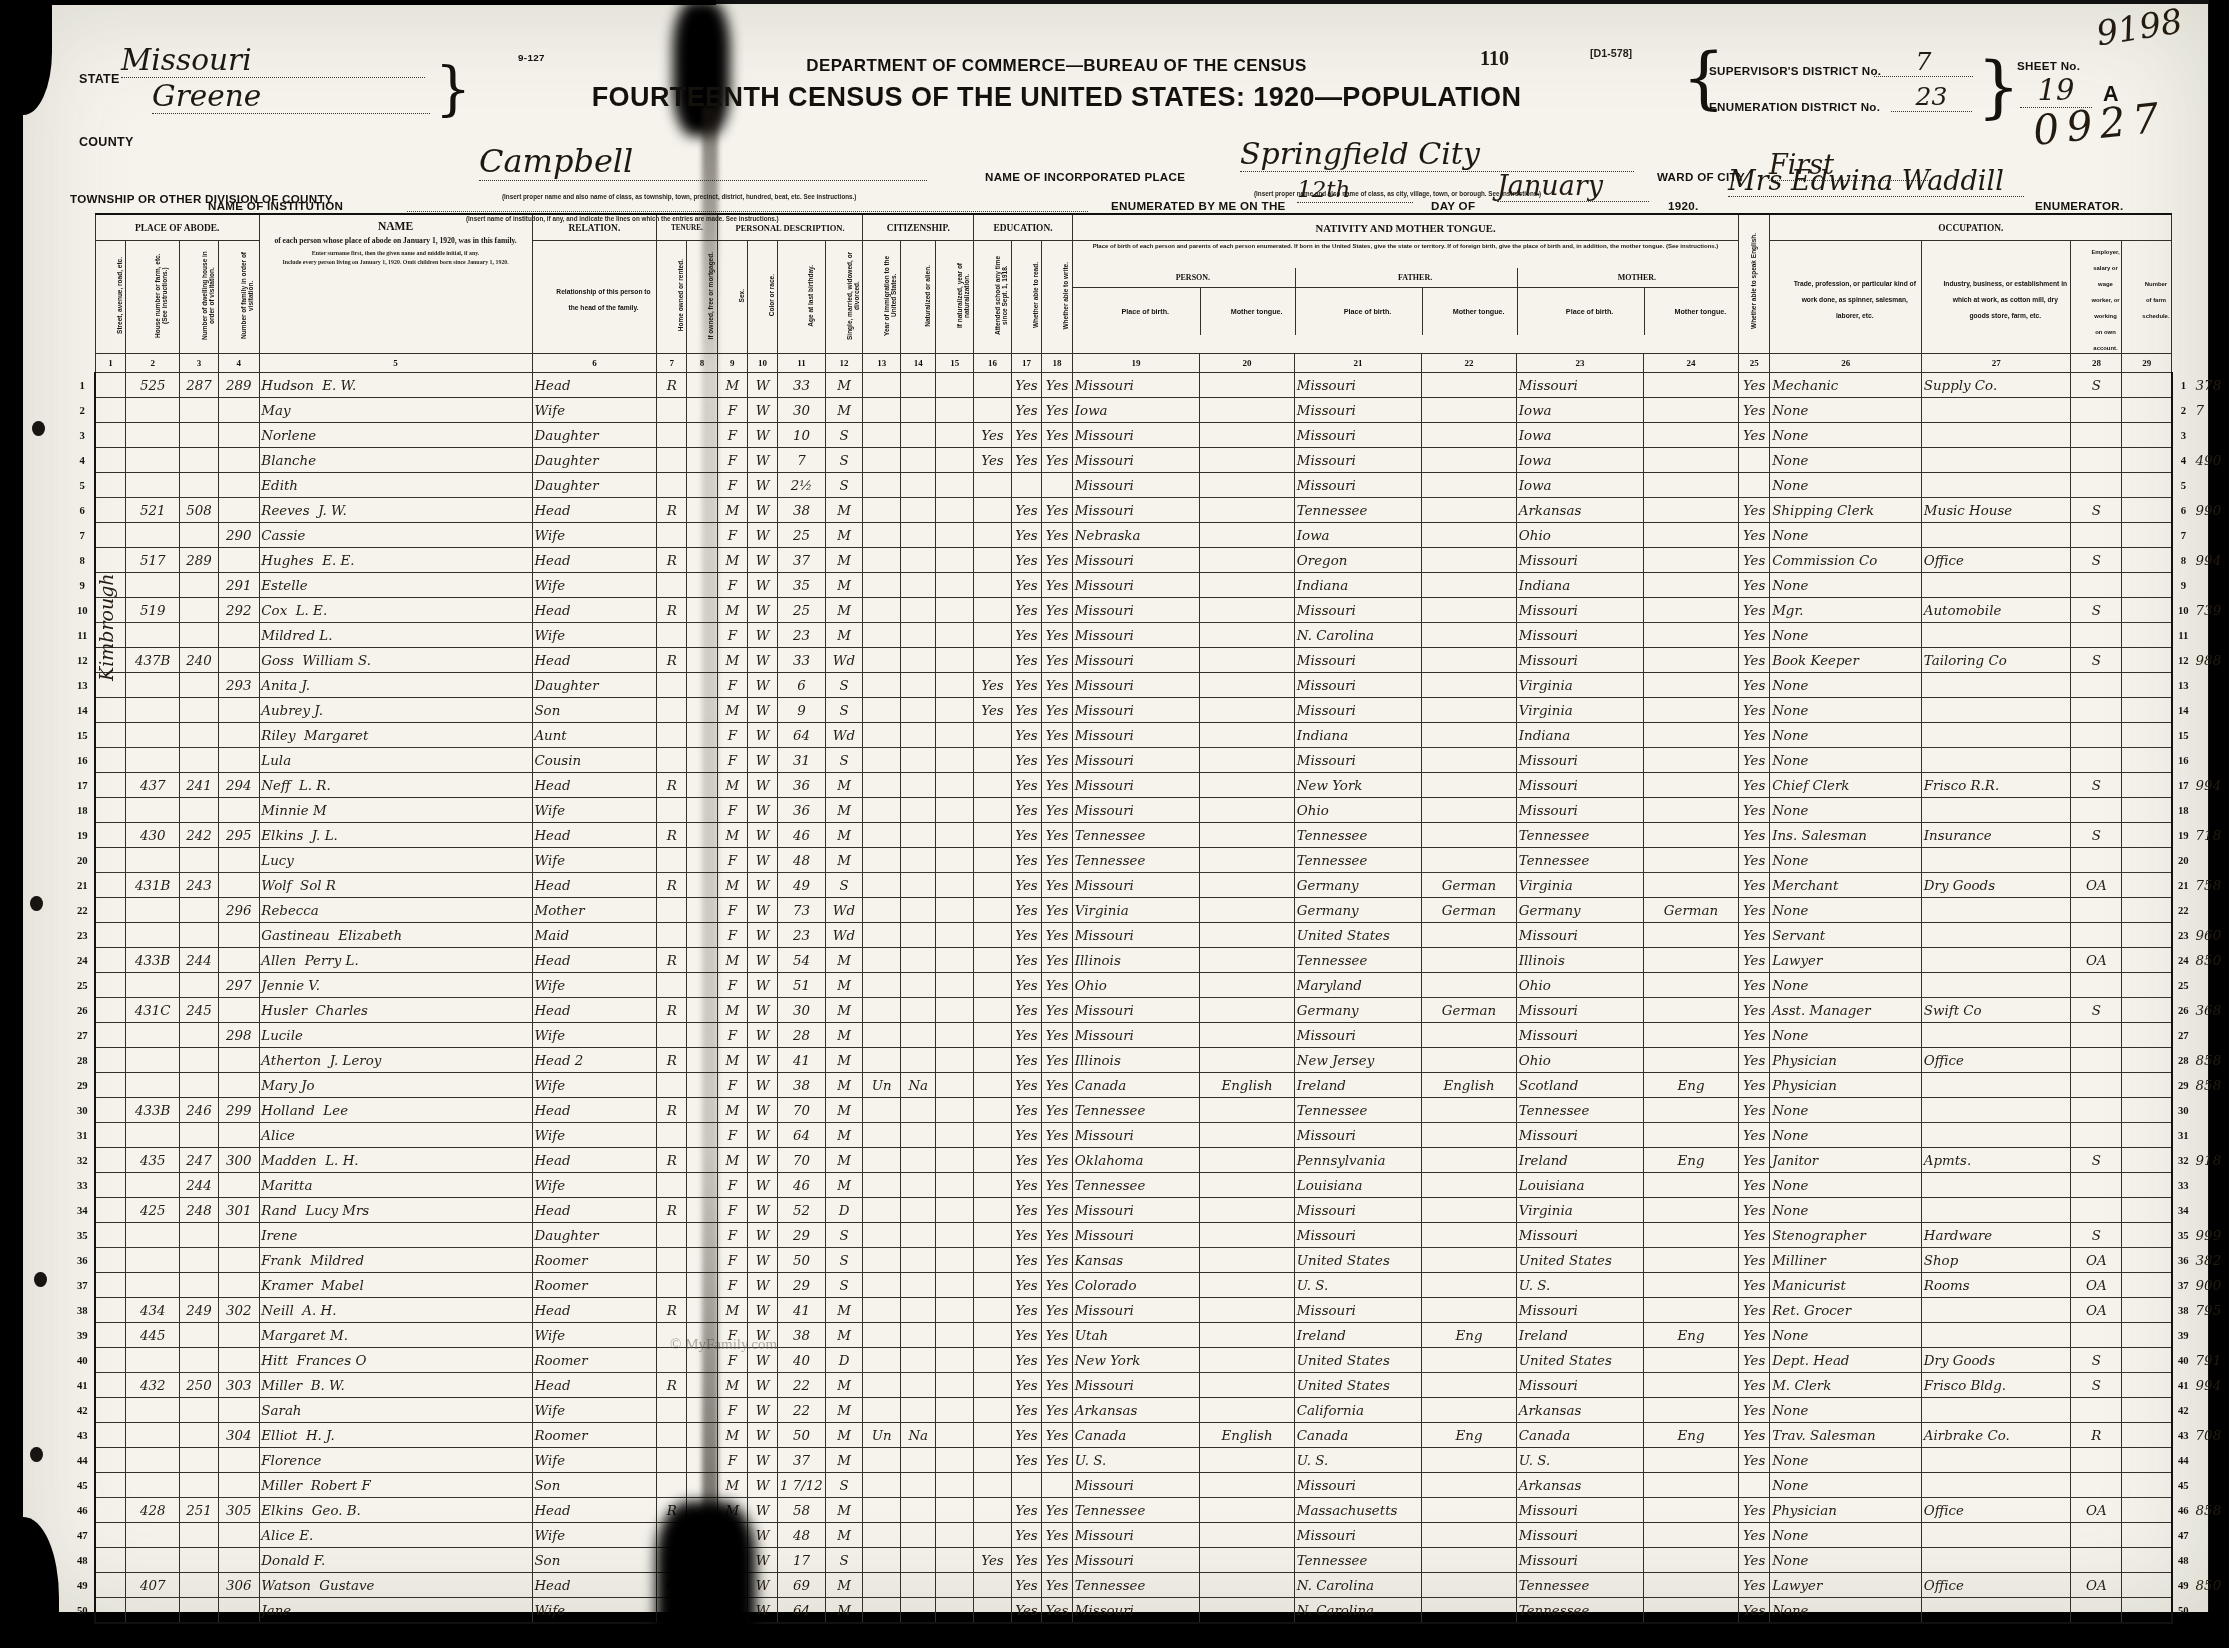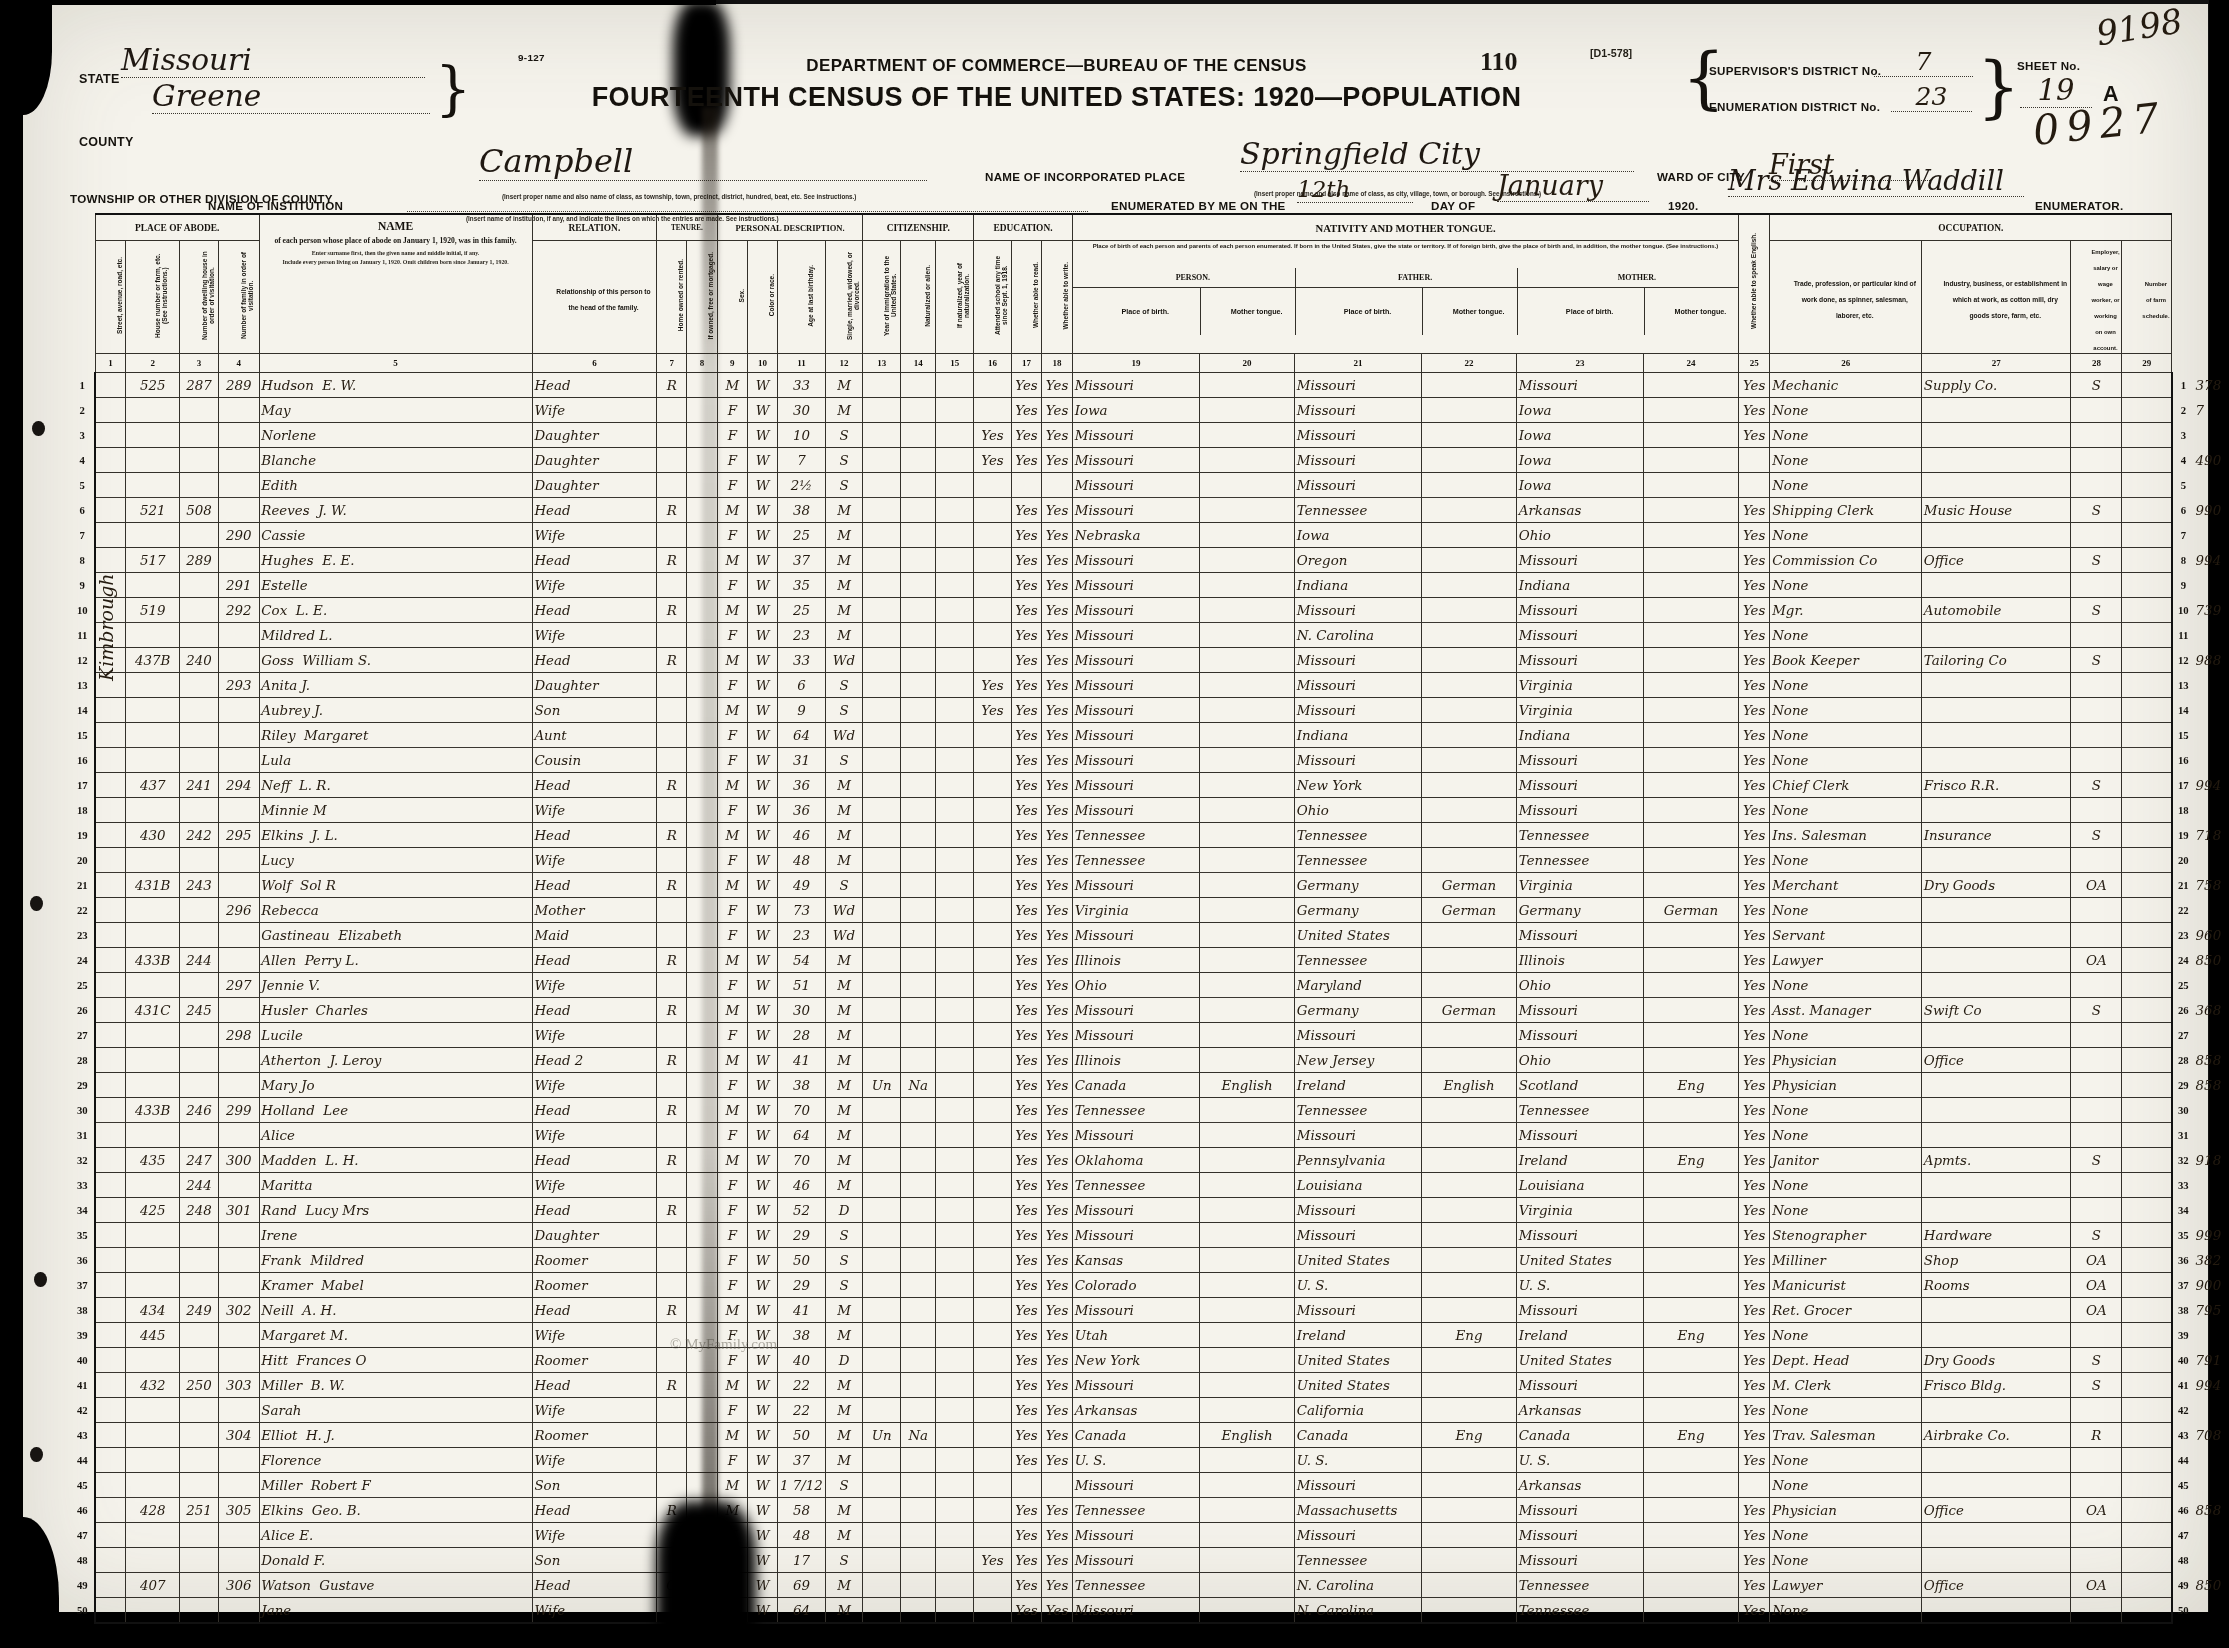--- a/index.html
+++ b/index.html
@@ -25,21 +25,21 @@
   
   .lbl{position:absolute;color:#15120d;font-weight:bold;letter-spacing:0.3px;z-index:10;}
   .dots{border-bottom:1.8px dotted #3a362e;}
   .fine{position:absolute;color:#2a261f;font-size:6.3px;font-weight:bold;z-index:10;}
   .hw{font-family:"DejaVu Serif",serif;font-style:italic;color:#241b10;}
   .hwpos{position:absolute;z-index:20;}
   .title1{position:absolute;left:510px;top:56px;width:1093px;text-align:center;font-size:17px;font-weight:bold;
           letter-spacing:0.4px;color:#14110c;z-index:10;}
   .title2{position:absolute;left:385px;top:82px;width:1343px;text-align:center;font-size:27px;font-weight:bold;
           letter-spacing:0.4px;color:#14110c;z-index:10;}
-  .stamp{position:absolute;left:1480px;top:47px;font-family:"Liberation Serif",serif;font-size:26px;font-weight:bold;color:#1c1812;z-index:10;}
+  .stamp{position:absolute;left:1480px;top:47px;font-family:"Liberation Serif",serif;font-size:20px;font-weight:bold;color:#1c1812;z-index:10;}
   .bracket-note{position:absolute;left:1590px;top:47px;font-size:10.7px;font-weight:bold;color:#221e16;z-index:10;}
   .brace{position:absolute;font-size:57px;font-weight:normal;color:#15120d;z-index:10;font-family:"DejaVu Serif",serif;}
   
   table.census{position:absolute;left:70px;top:213px;border-collapse:collapse;table-layout:fixed;z-index:15;}
   table.census th,table.census td{border:0.9px solid #33302a;padding:0 1.8px;overflow:hidden;}
   table.census thead th{background:transparent;color:#15120d;}
   tr.g th{height:25px;font-size:9.4px;font-family:"Liberation Serif",serif;font-weight:bold;white-space:nowrap;border-top:2.7px solid #111;}
   tr.s th{height:97px;vertical-align:middle;text-align:center;padding-left:20px;}
   tr.nr th{height:18px;font-size:9px;font-family:"Liberation Serif",serif;font-weight:bold;}
   .v{writing-mode:vertical-rl;transform:rotate(180deg);font-size:6.5px;font-weight:bold;line-height:1.15;

